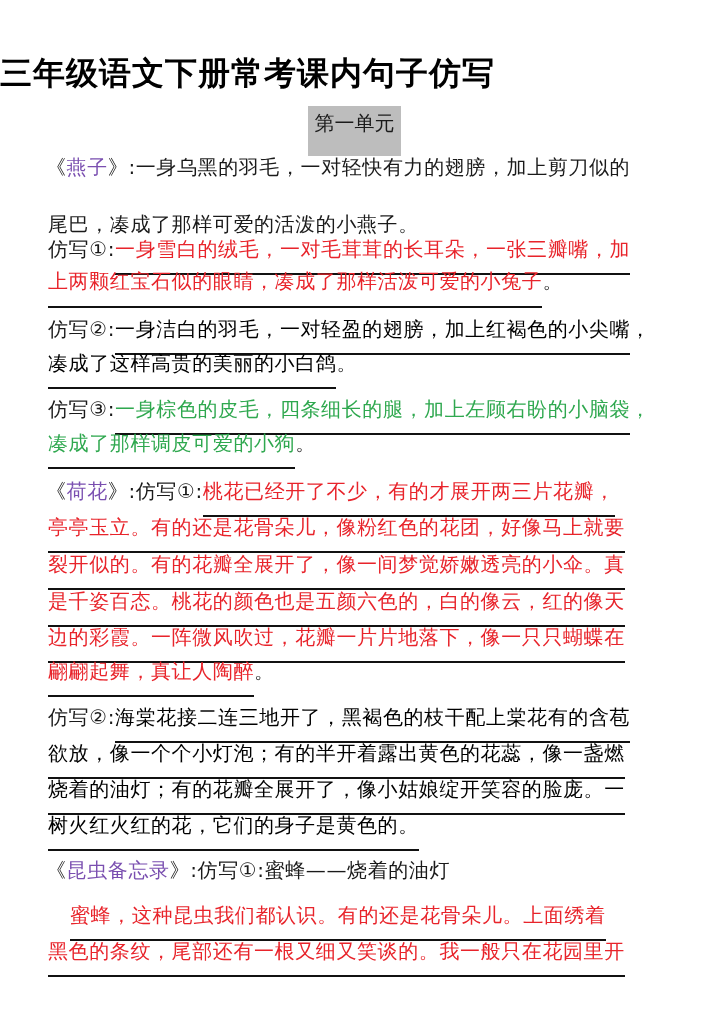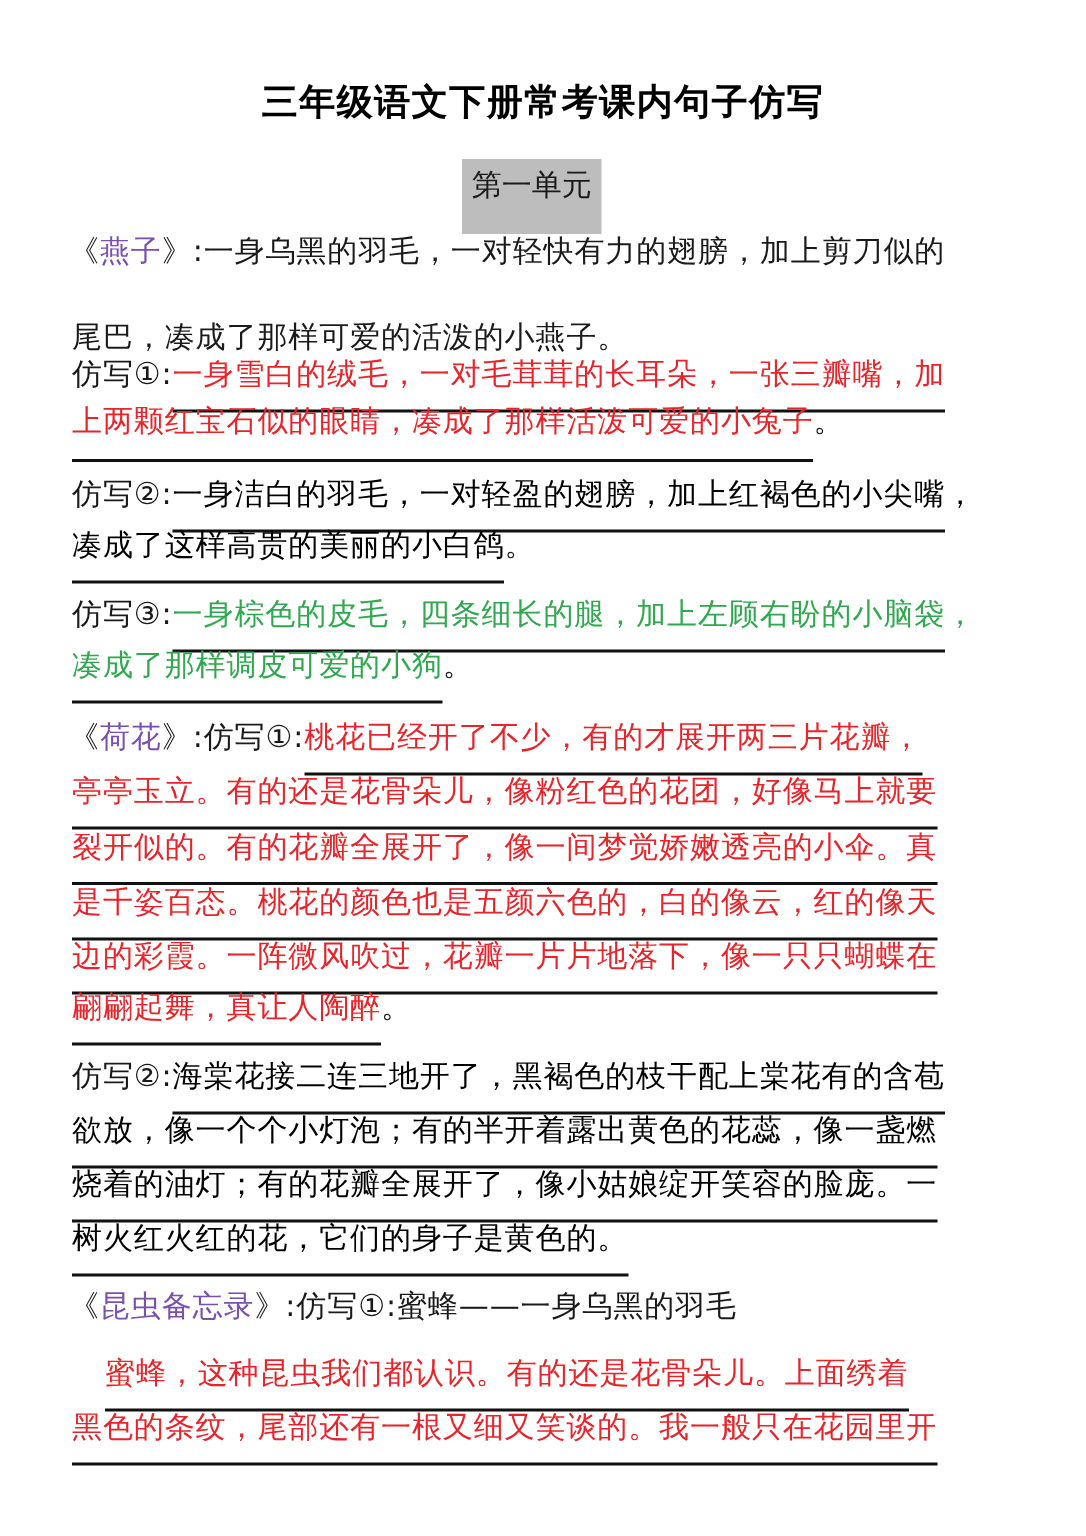--- a/index.html
+++ b/index.html
@@ -1,19 +1,19 @@
 <!DOCTYPE html>
 <html><head>
 <meta charset="utf-8">
 <style>
   html, body { margin: 0; padding: 0; background: #ffffff; }
   body { width: 724px; height: 1024px; position: relative; overflow: hidden;
          font-family: "DejaVu Sans", "Liberation Sans", sans-serif; color: #1a1a1a; }
-  .title { position: absolute; left: 0; width: 724px; top: 52px; text-align: center;
-           font-size: 24px; font-weight: bold; color: #000; letter-spacing: 1px; }
+  .title { position: absolute; left: 0; width: 724px; top: 52px; text-align: left;
+           font-size: 32px; font-weight: bold; color: #000; letter-spacing: 1px; }
   .unit-badge { position: absolute; left: 308px; top: 106px; width: 93px; height: 50px;
                 background: #bdbdbd; color: #1a1a1a; font-size: 20px; line-height: 34px;
                 text-align: center; }
   .line { position: absolute; left: 48px; height: 36px; font-size: 20px; line-height: 30px;
           white-space: nowrap; letter-spacing: 0.6px; }
   .u { border-bottom: 2.5px solid #111; padding-bottom: 12px; }
   .red { color: #e8242b; }
   .blue { color: #000000; }
   .green { color: #2fa84f; }
   .purple { color: #7a4fb0; }
@@ -79,20 +79,20 @@
   <span class="blue u">欲放，像一个个小灯泡；有的半开着露出黄色的花蕊，像一盏燃</span>
 </div>
 <div class="line black" style="top:774px;">
   <span class="blue u">烧着的油灯；有的花瓣全展开了，像小姑娘绽开笑容的脸庞。一</span>
 </div>
 <div class="line black" style="top:810px;">
   <span class="blue u">树火红火红的花，它们的身子是黄色的。</span>
 </div>
 
 <div class="line black" style="top:855px; left:46px;">
-  <span>《</span><span class="purple">昆虫备忘录</span><span>》</span><span>:</span><span>仿写①</span><span>:</span><span>蜜蜂——一身乌黑的羽毛</span>
+  <span>《</span><span class="purple">昆虫备忘录</span><span>》</span><span>:</span><span>仿写①</span><span>:</span><span>蜜蜂——烧着的油灯</span>
 </div>
 <div class="line black" style="top:900px; left:70px;">
   <span class="red u">蜜蜂，这种昆虫我们都认识。有的还是花骨朵儿。上面绣着</span>
 </div>
 <div class="line black" style="top:936px;">
   <span class="red u">黑色的条纹，尾部还有一根又细又笑谈的。我一般只在花园里开</span>
 </div>
 
 </body></html>

